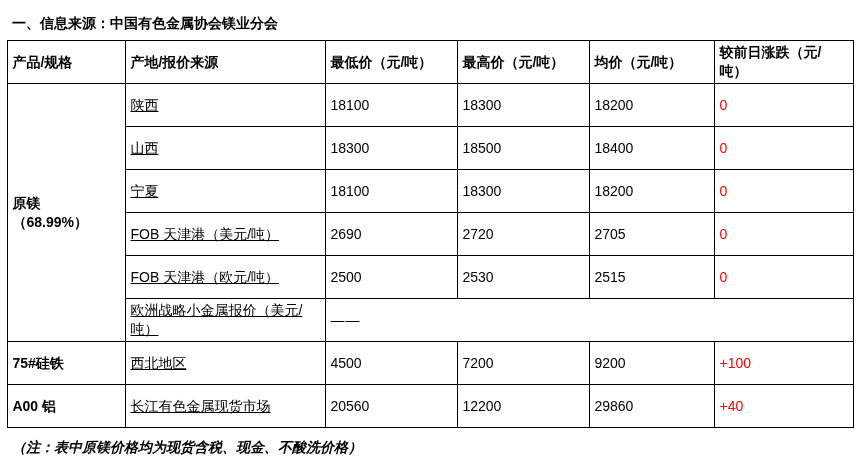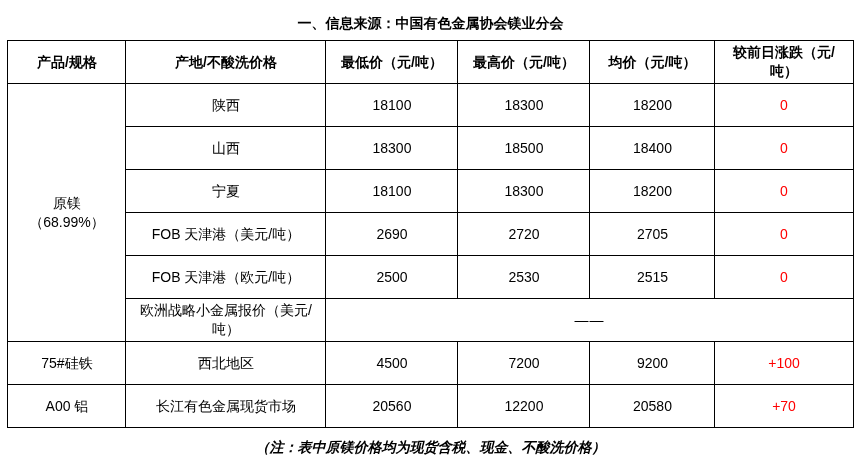--- a/index.html
+++ b/index.html
@@ -21,21 +21,21 @@
     position: relative;
   }
   table.price-table {
     border-collapse: collapse;
     table-layout: fixed;
     width: 845px;
     margin: 6px auto 0 auto;
   }
   table.price-table td {
     border: 1px solid #000000;
-    text-align: center;
+    text-align: left;
     vertical-align: middle;
     font-size: 14px;
     padding: 0 4px;
     line-height: 1.35;
   }
   .title-cell {
     font-weight: bold;
     font-size: 16px;
     height: 34px;
     border-left: none !important;
@@ -48,26 +48,26 @@
     height: 42px;
   }
   .col-prod { width: 118px; }
   .col-src  { width: 200px; }
   .col-low  { width: 132px; }
   .col-high { width: 132px; }
   .col-avg  { width: 125px; }
   .col-chg  { width: 138px; }
 
   .prod-cell {
-    font-weight: normal;
+    font-weight: bold;
     font-size: 14.5px;
   }
   .prod-cell .line2 { display: block; }
   .data-row td { height: 42px; }
-  .src-cell { font-size: 14.5px; }
+  .src-cell { font-size: 14.5px; text-decoration: underline; }
   .num-cell { font-size: 14.5px; }
   .chg-cell { font-size: 14.5px; color: #ff0000; }
   .dash-cell { font-size: 14.5px; letter-spacing: 1px; }
   .note-cell {
     font-weight: bold;
     font-size: 15px;
     height: 38px;
     border-left: none !important;
     border-right: none !important;
     border-bottom: none !important;
@@ -86,21 +86,21 @@
         <col class="col-high">
         <col class="col-avg">
         <col class="col-chg">
     </colgroup>
     <tbody>
       <tr>
         <td class="title-cell" colspan="6">一、信息来源：中国有色金属协会镁业分会</td>
       </tr>
       <tr>
         <td class="header-cell">产品/规格</td>
-        <td class="header-cell">产地/不酸洗价格</td>
+        <td class="header-cell">产地/报价来源</td>
         <td class="header-cell">最低价（元/吨）</td>
         <td class="header-cell">最高价（元/吨）</td>
         <td class="header-cell">均价（元/吨）</td>
         <td class="header-cell">较前日涨跌（元/吨）</td>
       </tr>
 
       <tr class="data-row">
         <td class="prod-cell" rowspan="6">
           <span>原镁</span>
           <span class="line2">（68.99%）</span>
@@ -151,22 +151,22 @@
         <td class="num-cell">7200</td>
         <td class="num-cell">9200</td>
         <td class="chg-cell">+100</td>
       </tr>
 
       <tr class="data-row">
         <td class="prod-cell">A00 铝</td>
         <td class="src-cell">长江有色金属现货市场</td>
         <td class="num-cell">20560</td>
         <td class="num-cell">12200</td>
-        <td class="num-cell">20580</td>
-        <td class="chg-cell">+70</td>
+        <td class="num-cell">29860</td>
+        <td class="chg-cell">+40</td>
       </tr>
 
       <tr>
         <td class="note-cell" colspan="6">（注：表中原镁价格均为现货含税、现金、不酸洗价格）</td>
       </tr>
     </tbody>
   </table>
 </div>
 
 </body></html>

